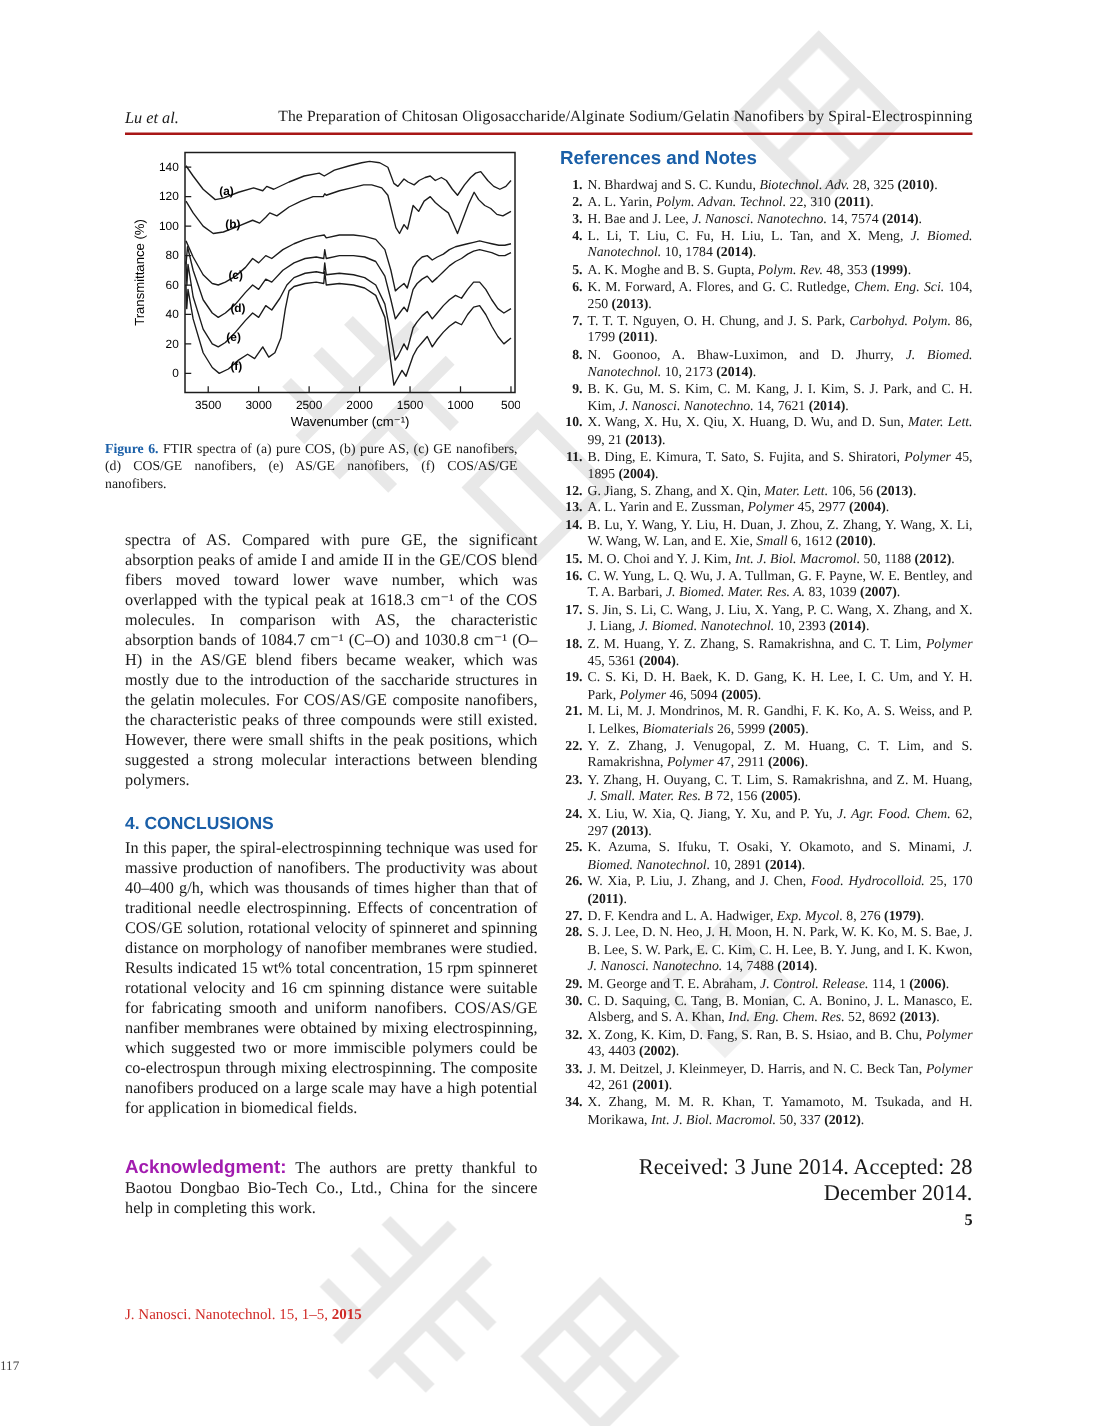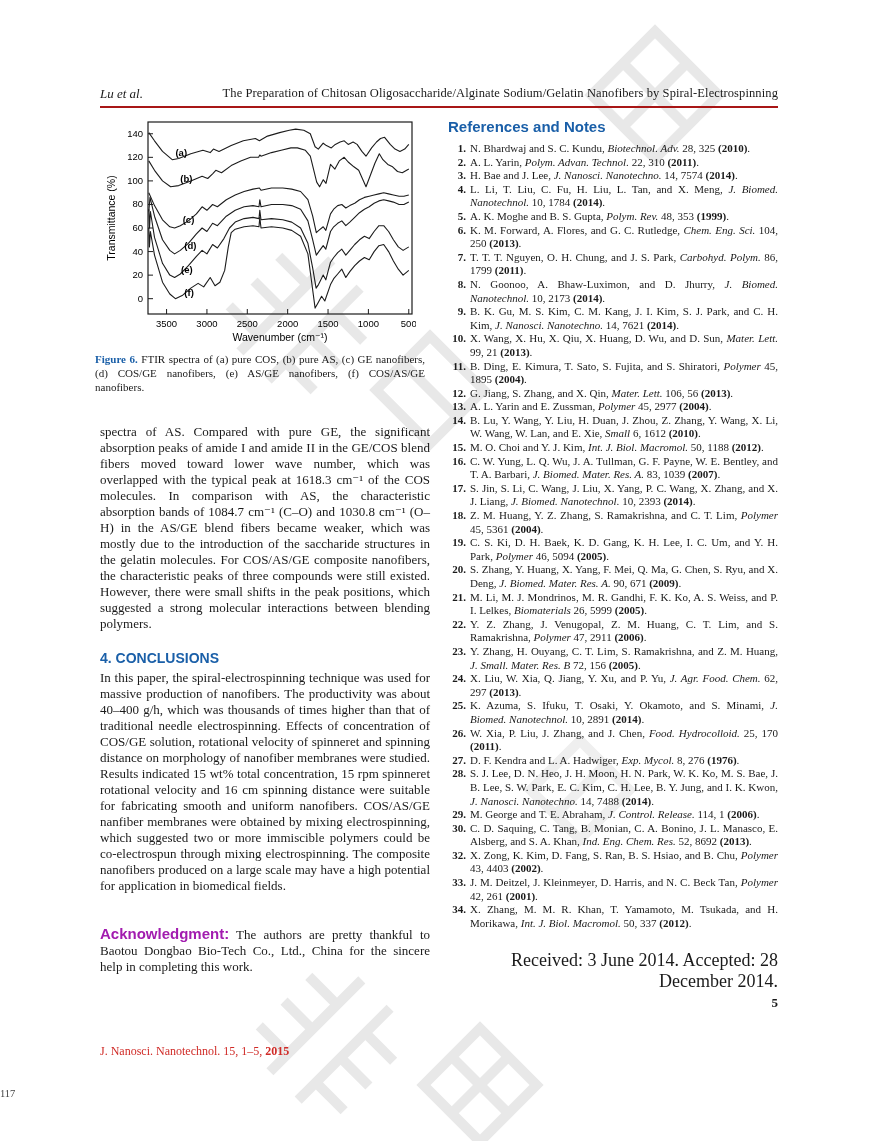--- a/index.html
+++ b/index.html
@@ -10,21 +10,21 @@
   .abs{position:absolute;}
   
   #watermark{position:absolute;inset:0;z-index:0;pointer-events:none;}
   
   #header-row{left:100px;top:86px;width:678px;display:flex;justify-content:space-between;align-items:flex-start;z-index:2;}
   #header-authors{font-style:italic;font-size:13px;}
   #running-title{font-size:12.5px;letter-spacing:.1px;}
   #header-rule{left:100px;top:106px;width:678px;height:2px;background:#a81616;z-index:2;}
   
   #ftir-figure{left:104px;top:117px;z-index:2;}
-  #figure-caption{left:95px;top:352px;width:330px;font-size:11px;line-height:14px;text-align:justify;z-index:2;}
+  #figure-caption{left:84px;top:352px;width:330px;font-size:11px;line-height:14px;text-align:justify;z-index:2;}
   .cap-label{color:#1a5fa8;font-weight:bold;}
   
   .leftcol{left:100px;width:330px;font-size:13px;line-height:16px;text-align:justify;z-index:2;}
   #body-paragraph{top:424px;}
   #conclusions-heading{left:100px;top:650px;width:330px;z-index:2;
     font-family:"Liberation Sans","DejaVu Sans",sans-serif;font-weight:bold;font-size:14px;color:#1a5fa8;}
   #conclusions-paragraph{top:670px;}
   #acknowledgment{top:926px;}
   .ack-label{font-family:"Liberation Sans","DejaVu Sans",sans-serif;font-weight:bold;color:#a21caf;font-size:15px;}
   #journal-footer{left:100px;top:1044px;width:330px;font-size:12px;color:#d02b27;z-index:2;}
@@ -234,24 +234,20 @@
       </div>
       <div class="ref">
         <span class="num">18.</span>
         <span class="txt">Z. M. Huang, Y. Z. Zhang, S. Ramakrishna, and C. T. Lim, <i>Polymer</i> 45, 5361 <b>(2004)</b>.</span>
       </div>
       <div class="ref">
         <span class="num">19.</span>
         <span class="txt">C. S. Ki, D. H. Baek, K. D. Gang, K. H. Lee, I. C. Um, and Y. H. Park, <i>Polymer</i> 46, 5094 <b>(2005)</b>.</span>
       </div>
       <div class="ref">
-        <span class="num">20.</span>
-        <span class="txt">S. Zhang, Y. Huang, X. Yang, F. Mei, Q. Ma, G. Chen, S. Ryu, and X. Deng, <i>J. Biomed. Mater. Res. A.</i> 90, 671 <b>(2009)</b>.</span>
-      </div>
-      <div class="ref">
         <span class="num">21.</span>
         <span class="txt">M. Li, M. J. Mondrinos, M. R. Gandhi, F. K. Ko, A. S. Weiss, and P. I. Lelkes, <i>Biomaterials</i> 26, 5999 <b>(2005)</b>.</span>
       </div>
       <div class="ref">
         <span class="num">22.</span>
         <span class="txt">Y. Z. Zhang, J. Venugopal, Z. M. Huang, C. T. Lim, and S. Ramakrishna, <i>Polymer</i> 47, 2911 <b>(2006)</b>.</span>
       </div>
       <div class="ref">
         <span class="num">23.</span>
         <span class="txt">Y. Zhang, H. Ouyang, C. T. Lim, S. Ramakrishna, and Z. M. Huang, <i>J. Small. Mater. Res. B</i> 72, 156 <b>(2005)</b>.</span>
@@ -263,21 +259,21 @@
       <div class="ref">
         <span class="num">25.</span>
         <span class="txt">K. Azuma, S. Ifuku, T. Osaki, Y. Okamoto, and S. Minami, <i>J. Biomed. Nanotechnol.</i> 10, 2891 <b>(2014)</b>.</span>
       </div>
       <div class="ref">
         <span class="num">26.</span>
         <span class="txt">W. Xia, P. Liu, J. Zhang, and J. Chen, <i>Food. Hydrocolloid.</i> 25, 170 <b>(2011)</b>.</span>
       </div>
       <div class="ref">
         <span class="num">27.</span>
-        <span class="txt">D. F. Kendra and L. A. Hadwiger, <i>Exp. Mycol.</i> 8, 276 <b>(1976)</b>.</span>
+        <span class="txt">D. F. Kendra and L. A. Hadwiger, <i>Exp. Mycol.</i> 8, 276 <b>(1979)</b>.</span>
       </div>
       <div class="ref">
         <span class="num">28.</span>
         <span class="txt">S. J. Lee, D. N. Heo, J. H. Moon, H. N. Park, W. K. Ko, M. S. Bae, J. B. Lee, S. W. Park, E. C. Kim, C. H. Lee, B. Y. Jung, and I. K. Kwon, <i>J. Nanosci. Nanotechno.</i> 14, 7488 <b>(2014)</b>.</span>
       </div>
       <div class="ref">
         <span class="num">29.</span>
         <span class="txt">M. George and T. E. Abraham, <i>J. Control. Release.</i> 114, 1 <b>(2006)</b>.</span>
       </div>
       <div class="ref">

